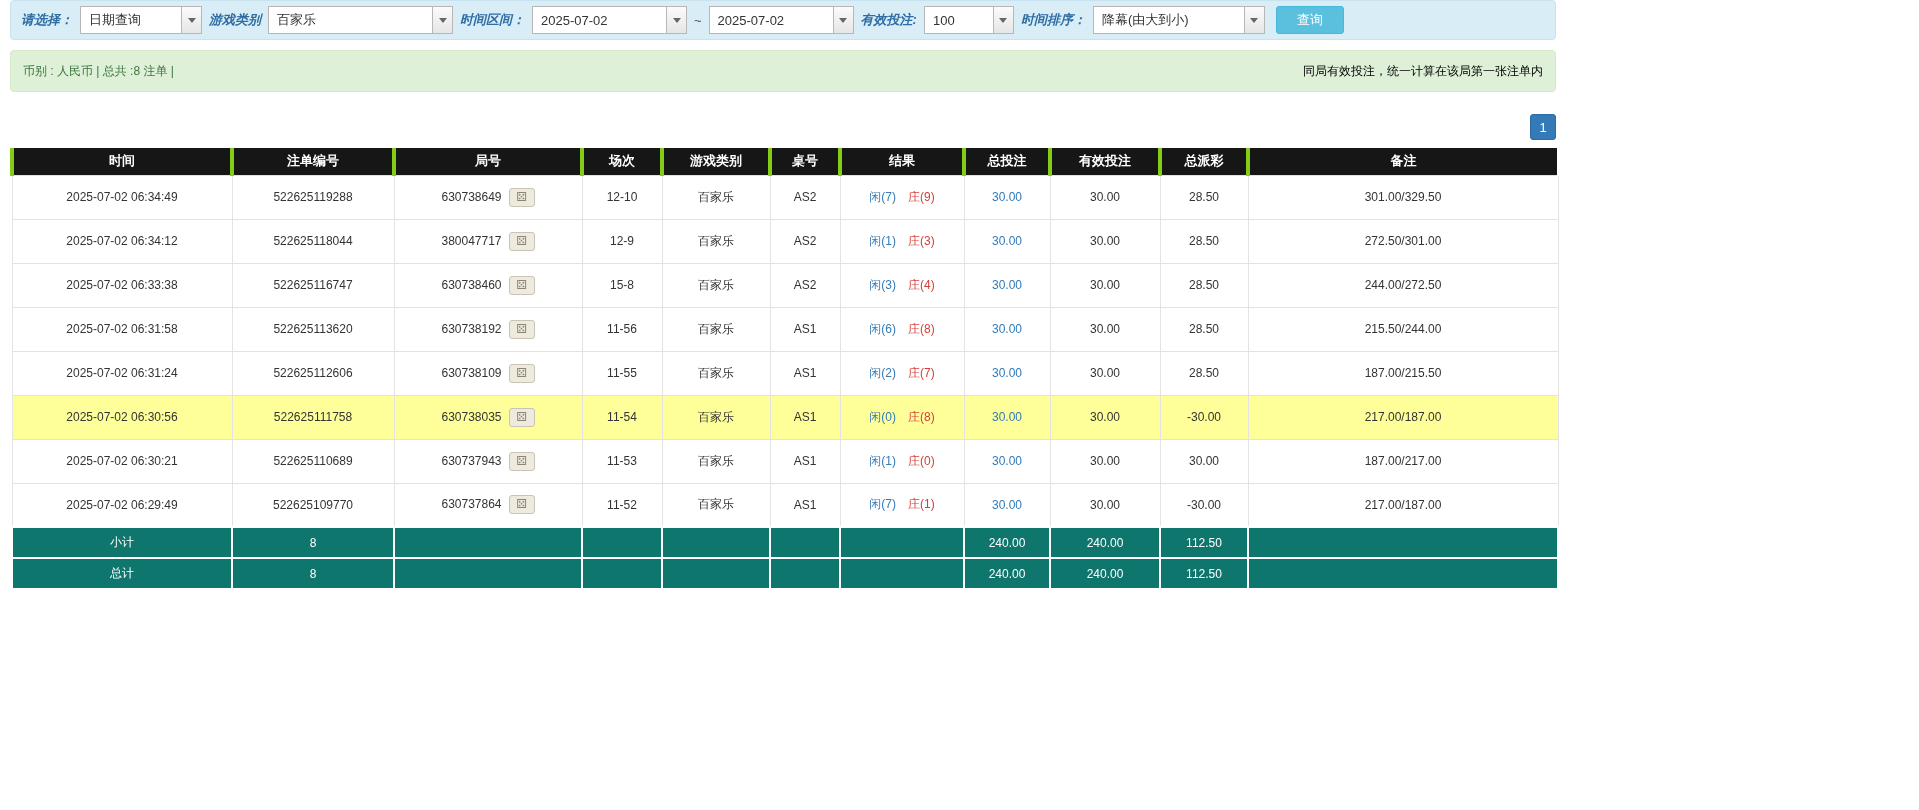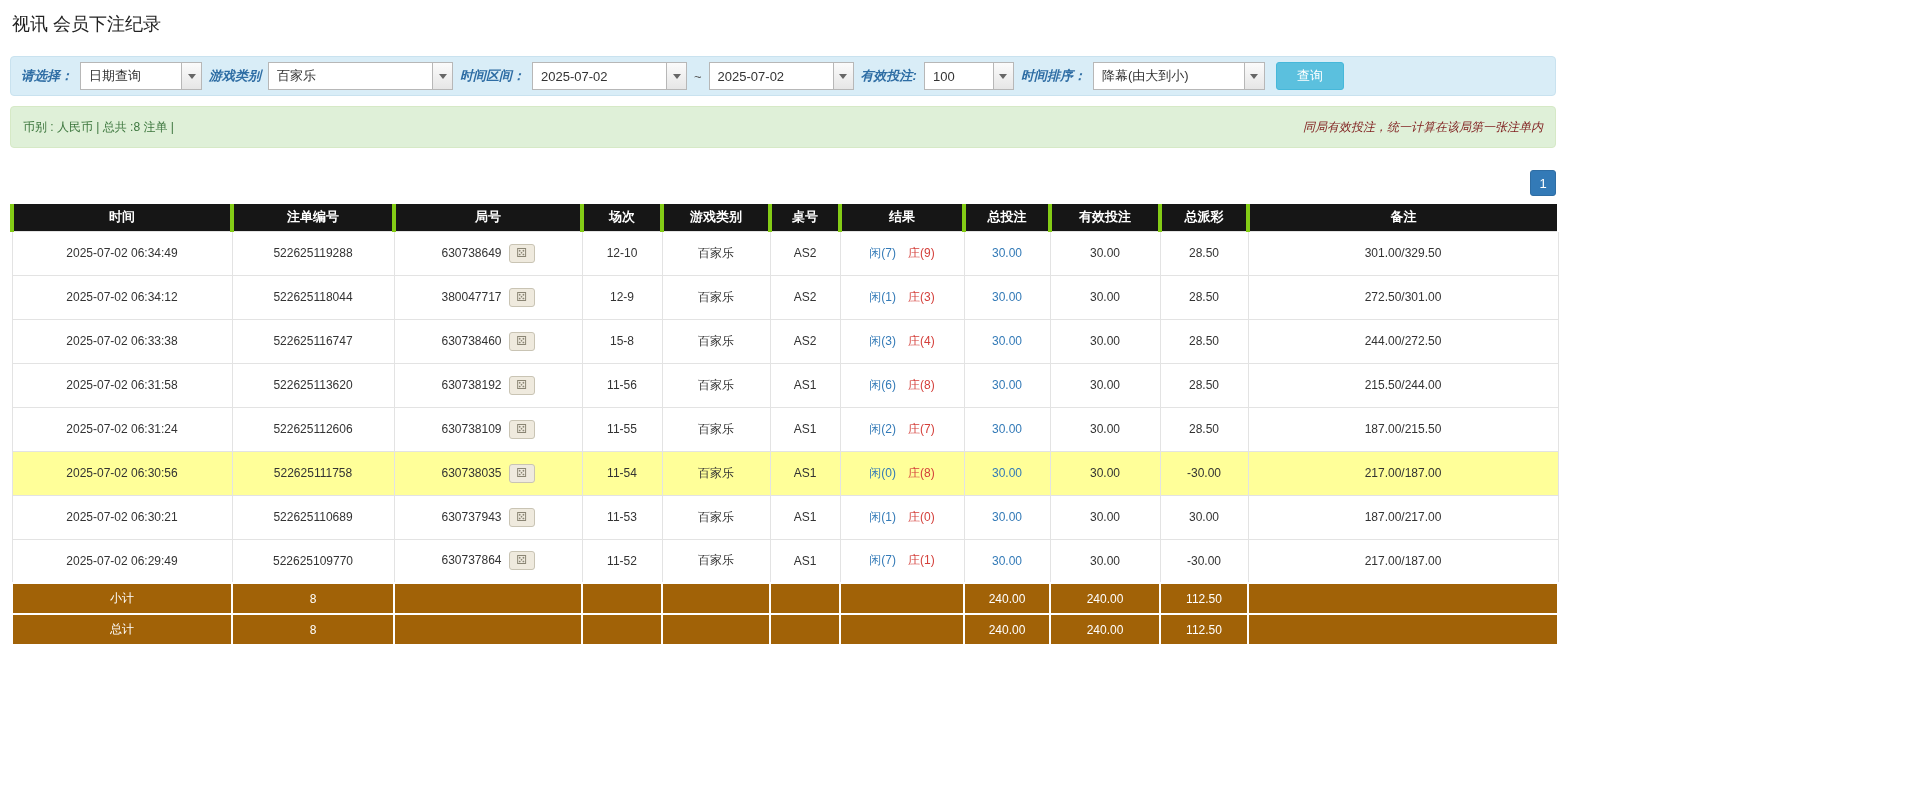--- a/index.html
+++ b/index.html
@@ -95,21 +95,21 @@
     border-radius: 4px;
     margin-top: 10px;
     height: 42px;
     display: flex;
     align-items: center;
     justify-content: space-between;
     padding: 12px 12px;
     font-size: 12px;
   }
   .summary-left { color: #3c763d; }
-  .summary-right { color: #7f1d1d; font-style: italic; }
+  .summary-right { color: #000000; }
 
   
   .pagination { display: flex; justify-content: flex-end; margin: 22px 0 8px; }
   .page-btn {
     min-width: 26px; height: 26px;
     background: #337ab7;
     border: 1px solid #2e6da4;
     border-radius: 3px;
     color: #fff;
     font-size: 13px;
@@ -137,21 +137,21 @@
   }
   table.records tbody td {
     background: #fff;
     border: 1px solid #e3e3e3;
     height: 44px;
     padding: 0 4px;
     color: #333;
   }
   table.records tbody tr.highlight td { background: #ffff99; }
   table.records tfoot td {
-    background: #a16207;
+    background: #0f766e;
     color: #fff;
     height: 31px;
     border: 2px solid #fff;
     padding: 0 4px;
     font-size: 12px;
   }
   .bet-link { color: #337ab7; cursor: pointer; }
   .result-player { color: #337ab7; margin-right: 12px; }
   .result-banker { color: #d43f3a; }
   td .neg, .neg { color: #e60000; }
@@ -167,21 +167,20 @@
     line-height: 17px;
     color: #8a8574;
     cursor: pointer;
   }
 </style>
 </head>
 <body>
 
 <div class="page">
 
-  <div class="page-title">视讯 会员下注纪录</div>
 
   <div class="filter-bar">
     <span class="flabel">请选择：</span>
     <div class="combo w120">
       <span class="combo-text">日期查询</span>
       <span class="combo-arrow">
           <span class="arr-down"></span>
         </span>
     </div>
 

